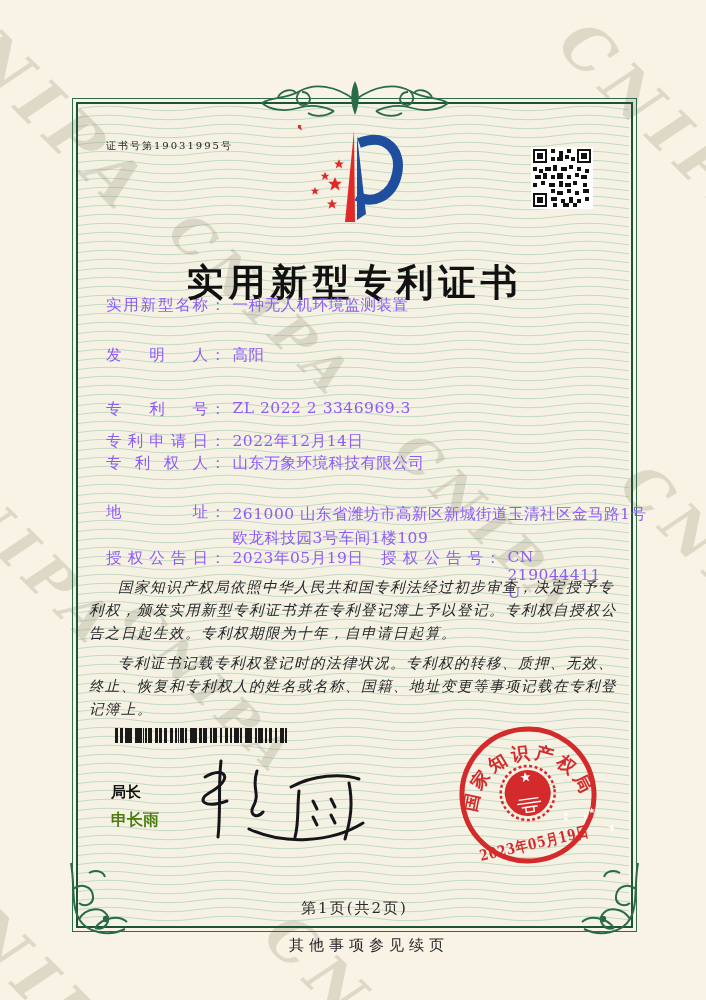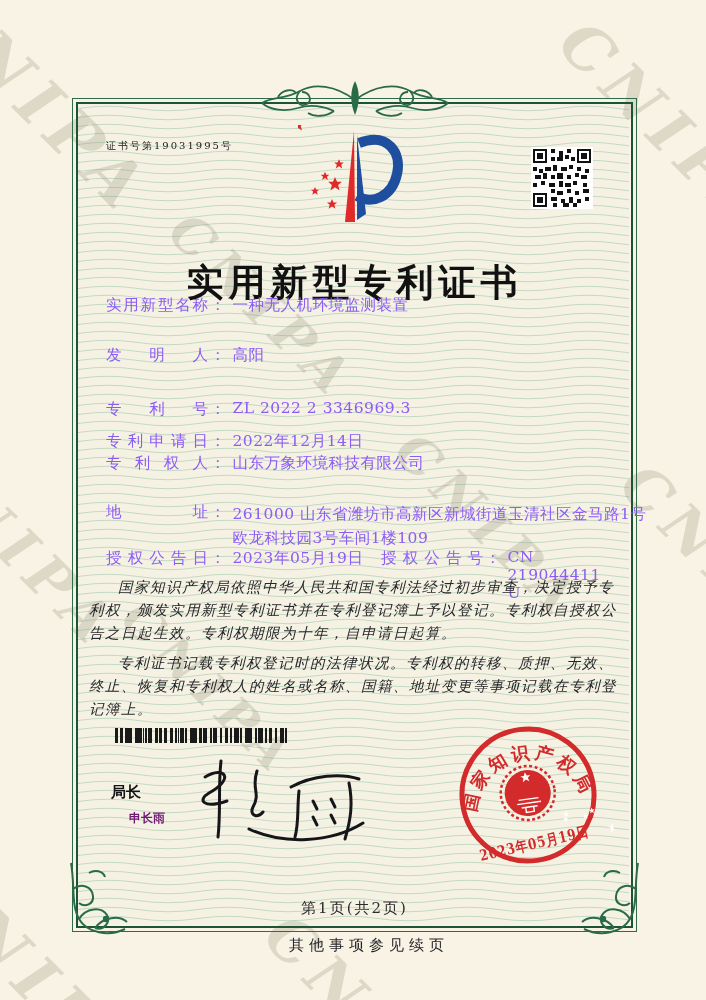--- a/index.html
+++ b/index.html
@@ -58,22 +58,22 @@
   
   .barcode{
     position:absolute;left:42px;top:629px;width:172px;height:15px;
     background-image:
       repeating-linear-gradient(90deg,#1a1a1a 0 2px,transparent 2px 5px),
       repeating-linear-gradient(90deg,#1a1a1a 0 1px,transparent 1px 7px),
       repeating-linear-gradient(90deg,#1a1a1a 0 3px,transparent 3px 11px);
   }
   .sig-title{position:absolute;left:38px;top:684px;font-size:15px;font-weight:bold;
     font-family:Liberation Serif, serif;color:#141414;}
-  .sig-name{position:absolute;left:38px;top:711px;font-size:12px;font-weight:bold;
-    font-family:"DejaVu Sans","Liberation Sans",sans-serif;color:#701a75;margin-left:18px;}
+  .sig-name{position:absolute;left:38px;top:711px;font-size:16px;font-weight:bold;
+    font-family:"DejaVu Sans","Liberation Sans",sans-serif;color:#4d7c0f;}
   .sig-hand{position:absolute;left:118px;top:650px;}
   .seal{position:absolute;left:375px;top:616px;transform:rotate(-8deg);}
   .page-num{position:absolute;left:0;top:800px;width:100%;text-align:center;
     font-size:15px;letter-spacing:2px;color:#2b2b2b;}
   .footer-note{
     position:absolute;left:0;top:936px;width:706px;text-align:center;z-index:4;
     font-size:15px;letter-spacing:5px;color:#26262a;margin-left:16px;
   }
 </style>
 </head>

